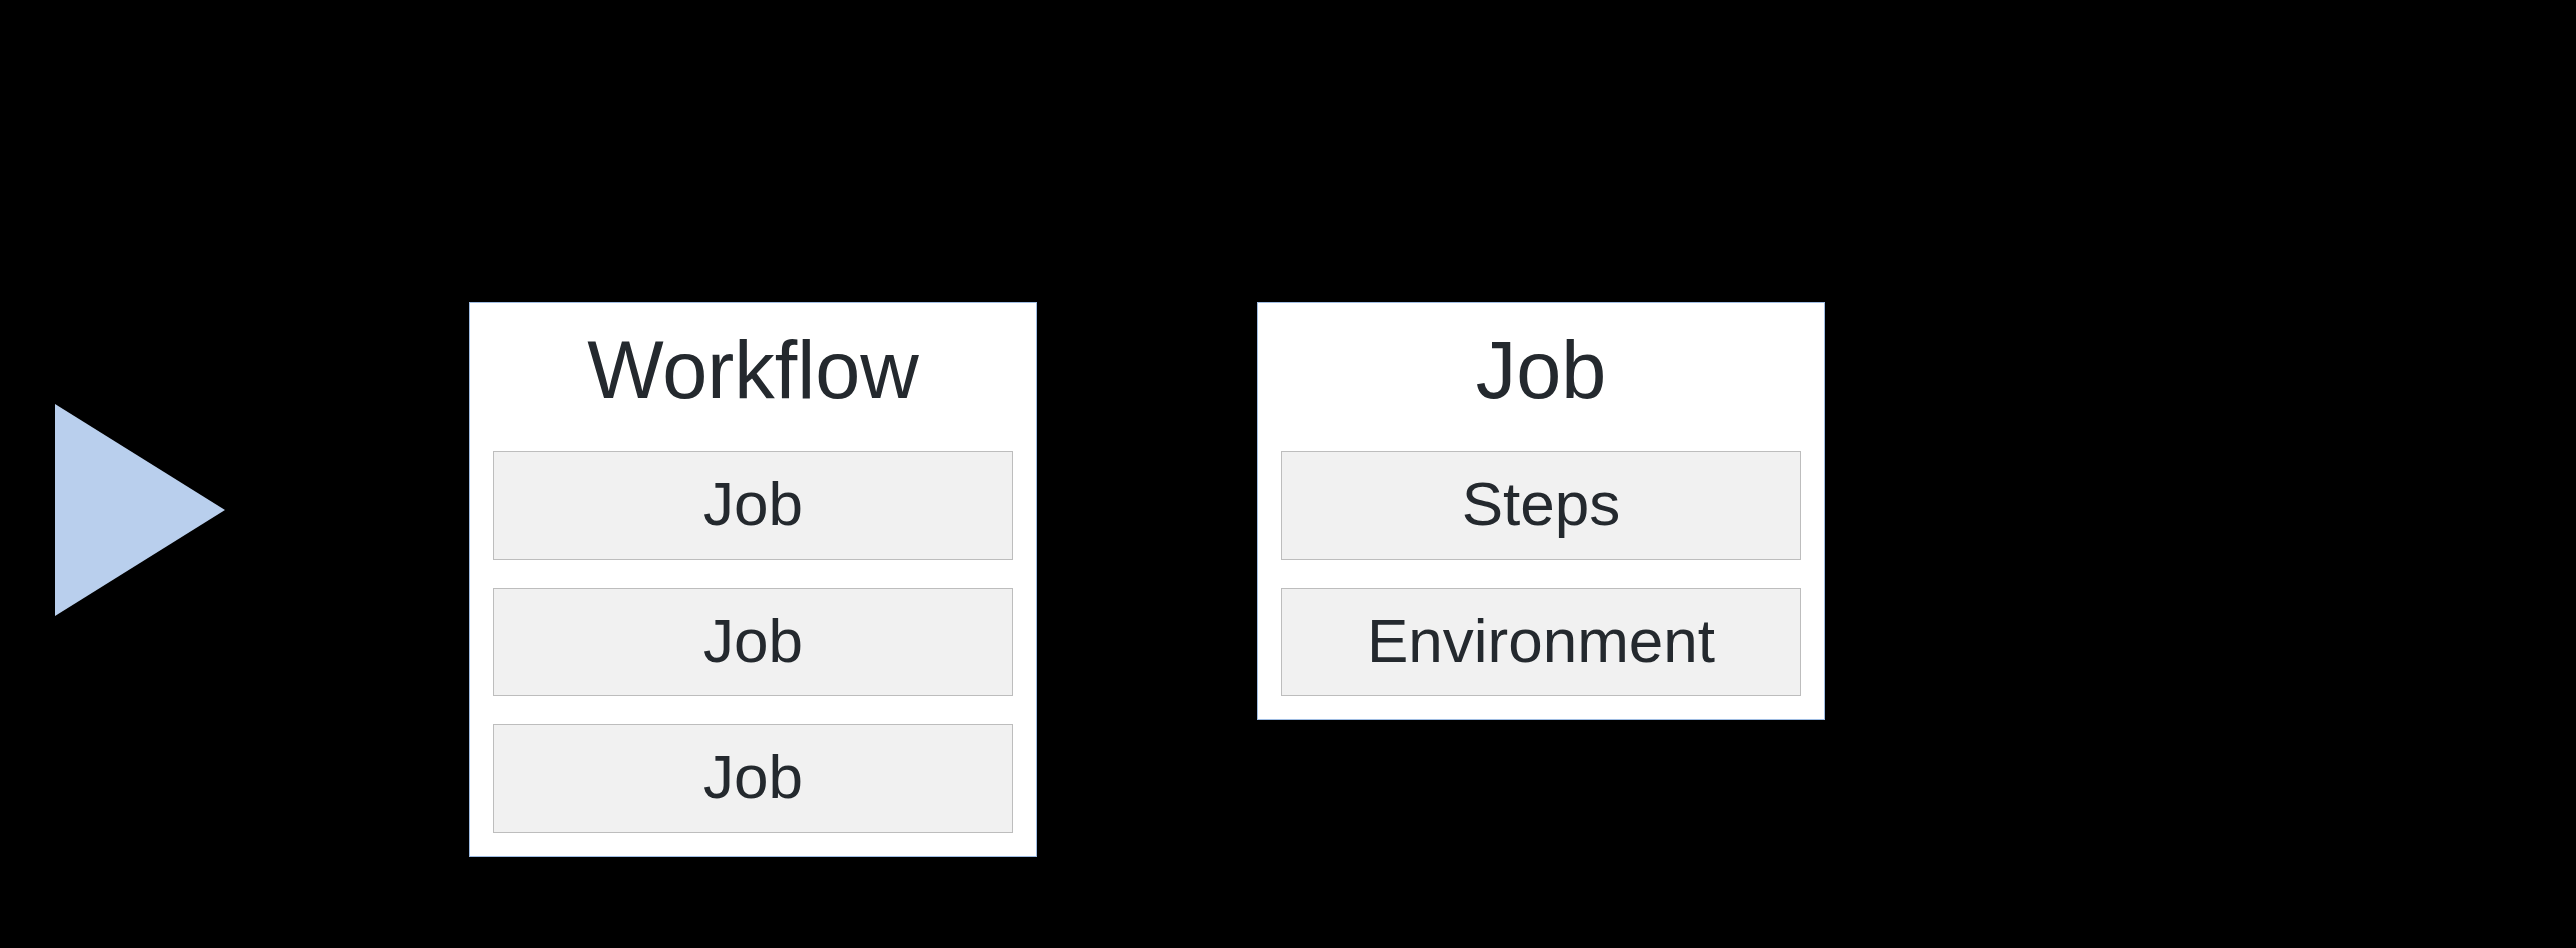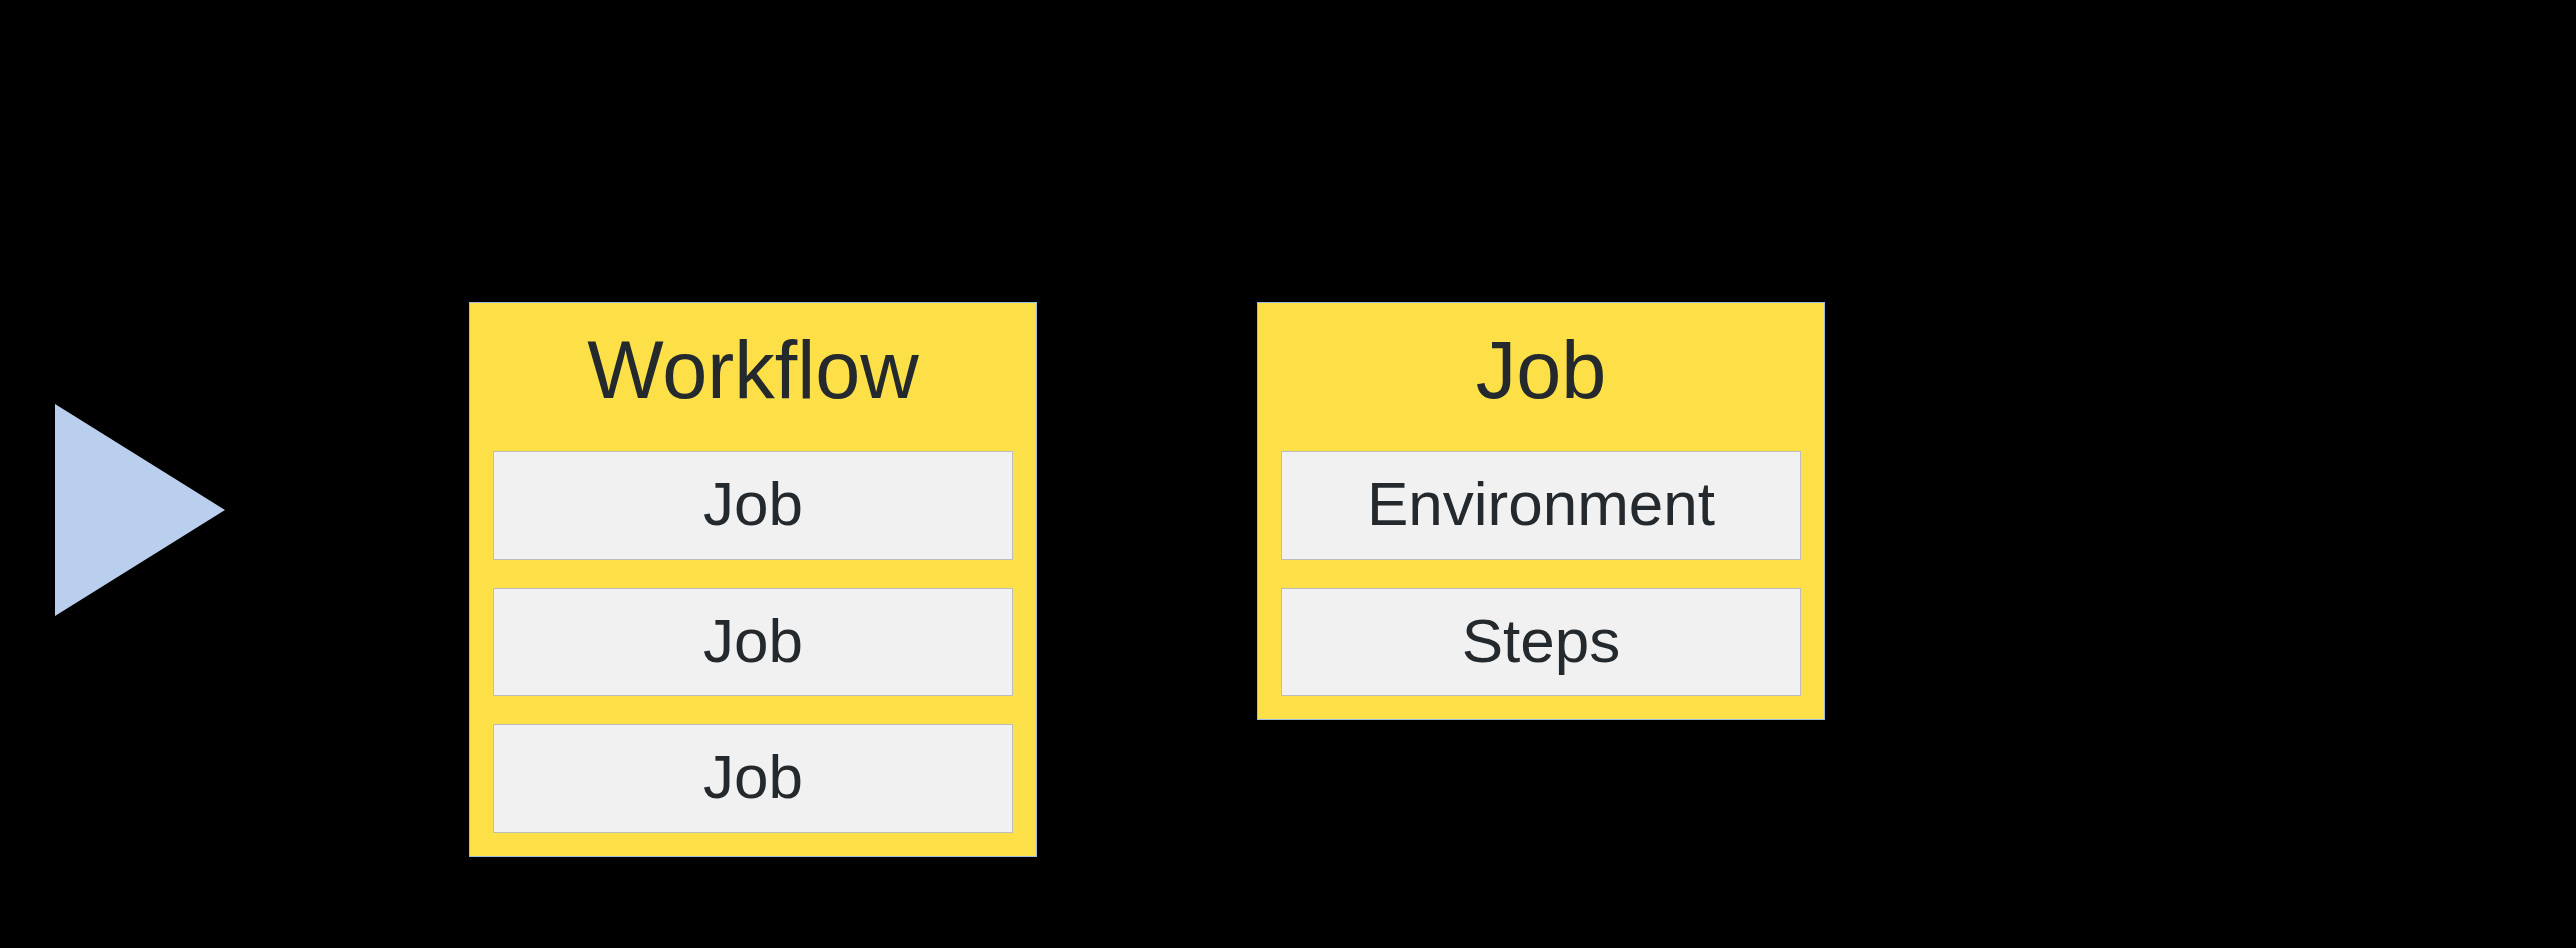--- a/index.html
+++ b/index.html
@@ -21,21 +21,21 @@
     left: 55px;
     top: 404px;
     width: 0;
     height: 0;
     border-left: 170px solid #b9cfed;
     border-top: 106px solid transparent;
     border-bottom: 106px solid transparent;
   }
   .panel {
     position: absolute;
-    background: #fde047;
+    background: #ffffff;
     border: 1.6px solid #9fbce2;
     box-sizing: border-box;
     padding: 16px 23px 23px 23px;
   }
   .panel-title {
     text-align: center;
     color: #24292e;
     font-size: 81px;
     font-weight: 400;
     margin-bottom: 23px;
@@ -91,19 +91,19 @@
       <div class="item">Job</div>
       <div class="item">Job</div>
     </div>
   </div>
 
   <div class="connector"></div>
 
   <div id="job-panel" class="panel">
     <div class="panel-title">Job</div>
     <div class="item-col">
+      <div class="item">Steps</div>
       <div class="item">Environment</div>
-      <div class="item">Steps</div>
     </div>
   </div>
 
 </div>
 
 
 </body></html>

